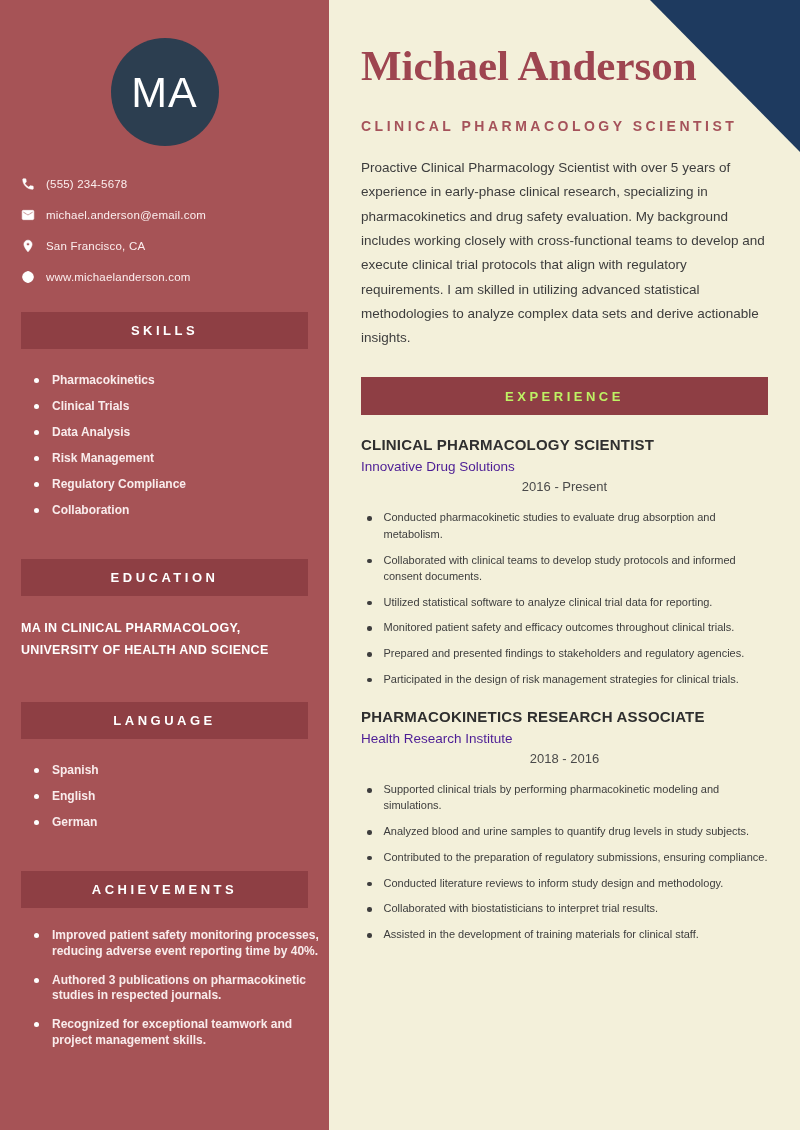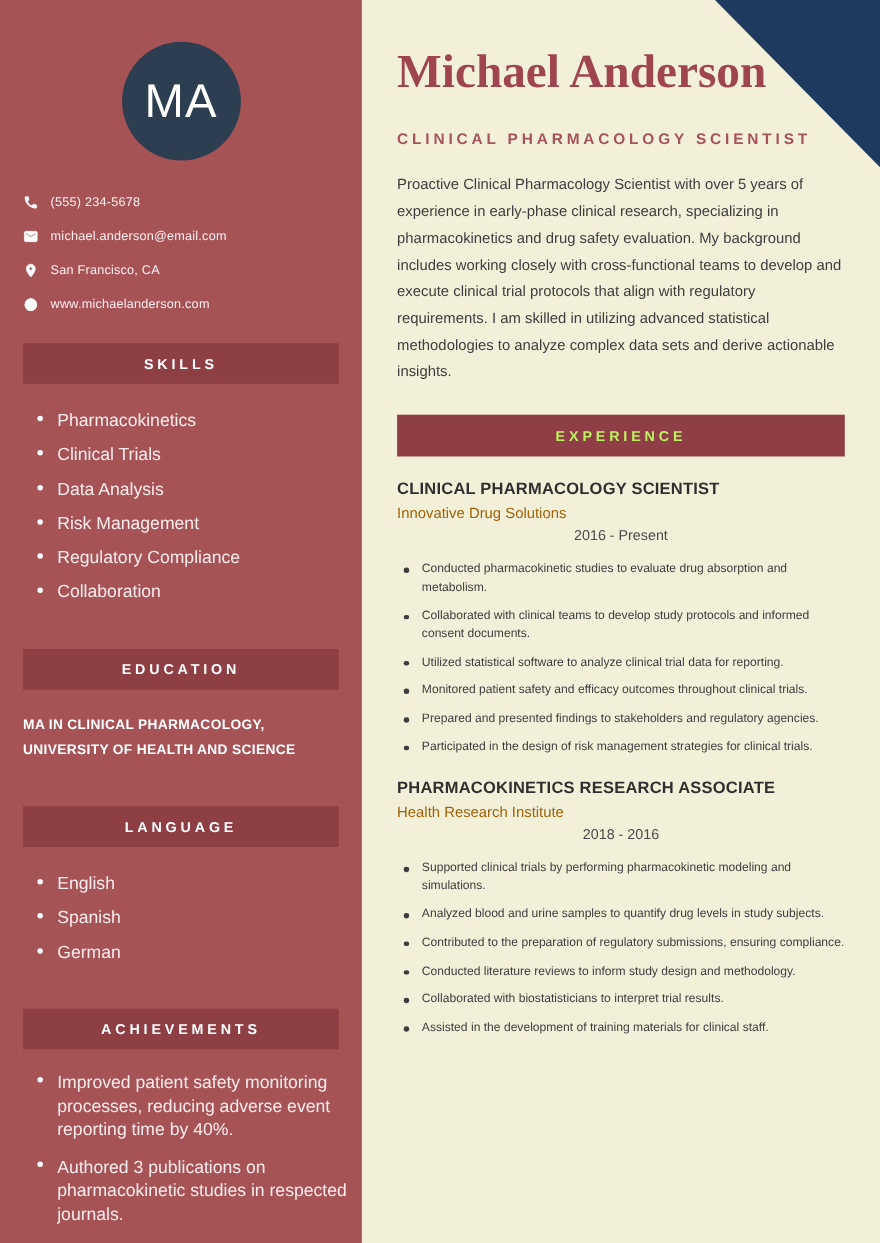--- a/index.html
+++ b/index.html
@@ -33,21 +33,21 @@
 
   .side-bar-header {
     background:#8e3f44;
     margin:0 21px; height:37px;
     display:flex; align-items:center; justify-content:center;
     color:#ffffff; font-weight:bold; font-size:13px; letter-spacing:3.5px;
   }
   .mt-skills { margin-top:28px; }
   .mt-section { margin-top:40px; }
 
-  .side-list { list-style:none; margin:24px 10px 0 34px; padding:0; font-size:16px; }
+  .side-list { list-style:none; margin:24px 10px 0 34px; padding:0; font-size:12px;font-weight:bold; }
   .side-list li { display:flex; gap:13px; margin-bottom:10.5px; line-height:1.3; }
   .dot {
     width:5px; height:5px; border-radius:50%;
     background:#ffffff; flex-shrink:0; margin-top:5px;
   }
   .edu-text {
     margin:22px 21px 0 21px;
     font-weight:bold; font-size:12.5px; line-height:1.75; letter-spacing:0.3px;
     color:#ffffff;
   }
@@ -83,21 +83,21 @@
     font-size:13.5px; line-height:1.8; color:#3d3d3d;
   }
   .exp-bar {
     margin-top:27px; height:38px;
     background:#8e3e44;
     display:flex; align-items:center; justify-content:center;
     color:#bef264; font-weight:bold; font-size:13px; letter-spacing:3.5px;
   }
   .job { margin-top:21px; }
   .job-title { font-size:15px; font-weight:bold; color:#2f2f2f; letter-spacing:0.2px; }
-  .job-company { margin-top:6px; font-size:13.5px; color:#a16207; }
+  .job-company { margin-top:6px; font-size:13.5px; color:#4c1d95; }
   .job-dates { margin-top:5px; font-size:13px; color:#4a4a4a;text-align:center; }
   .job-bullets { list-style:none; margin:15px 0 0 6px; padding:0; font-size:11px; }
   .job-bullets li { display:flex; gap:12px; margin-bottom:9.5px; line-height:1.48; }
   .job-bullets .dot { background:#3d3d3d; margin-top:7px; width:4.5px; height:4.5px; }
 </style>
 </head>
 <body>
 
 <div class="page">
 
@@ -178,25 +178,25 @@
       <span>EDUCATION</span>
     </div>
     <div class="edu-text">MA IN CLINICAL PHARMACOLOGY, UNIVERSITY OF HEALTH AND SCIENCE</div>
 
     <div class="side-bar-header mt-section">
       <span>LANGUAGE</span>
     </div>
     <ul class="side-list">
       <li>
           <span class="dot"></span>
+          <span>Spanish</span>
+        </li>
+      <li>
+          <span class="dot"></span>
           <span>English</span>
-        </li>
-      <li>
-          <span class="dot"></span>
-          <span>Spanish</span>
         </li>
       <li>
           <span class="dot"></span>
           <span>German</span>
         </li>
     </ul>
 
     <div class="side-bar-header mt-section">
       <span>ACHIEVEMENTS</span>
     </div>

